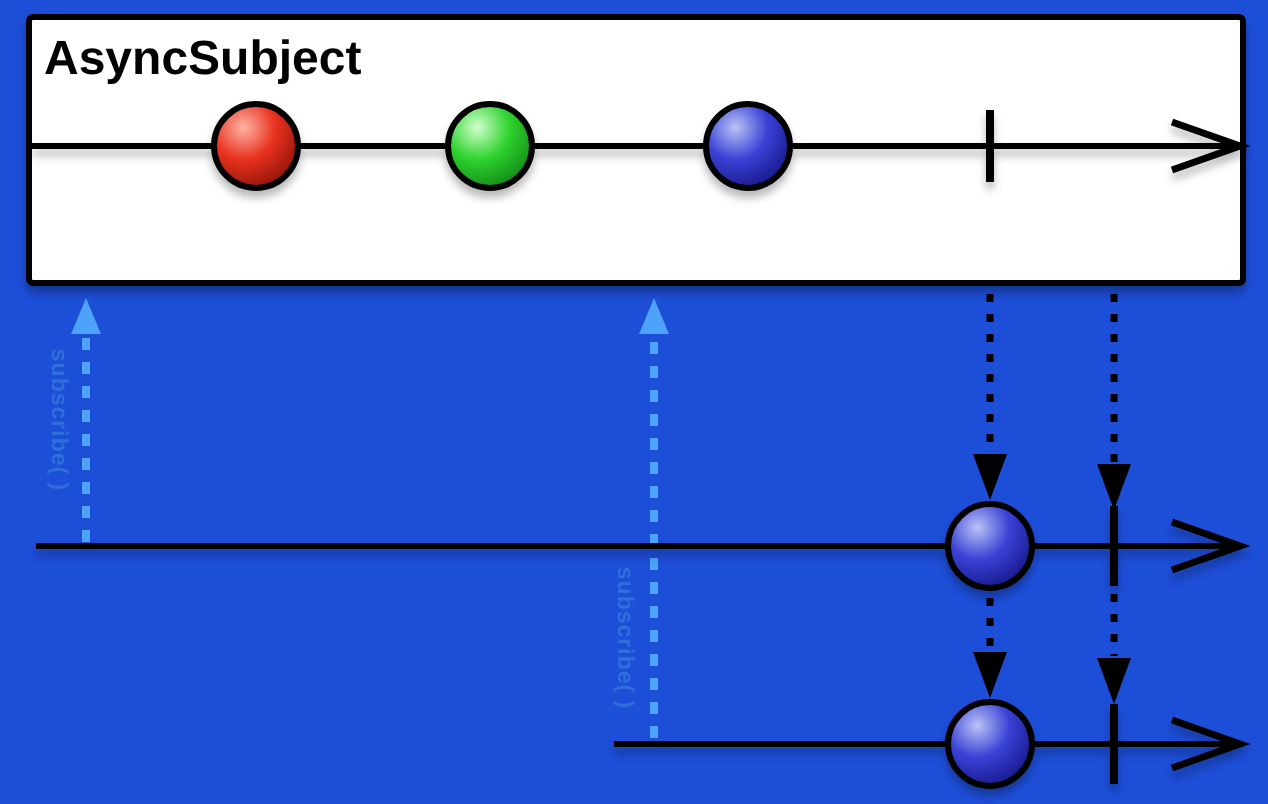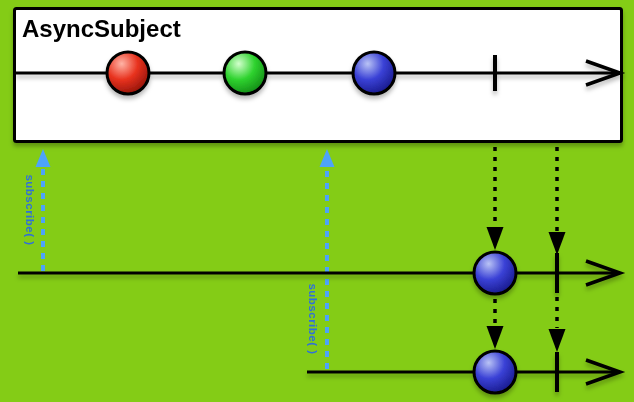--- a/index.html
+++ b/index.html
@@ -1,19 +1,19 @@
 <!DOCTYPE html>
 <html><head>
 <meta charset="utf-8">
 <style>
   html, body { margin: 0; padding: 0; background: #ffffff; }
   .stage {
     position: relative;
     width: 634px; height: 402px;
-    background: #84cc16;
+    background: #1d4ed8;
     font-family: "Liberation Sans", sans-serif;
     overflow: hidden;
   }
   svg { display: block; }
   .title-text {
     font-family: "Liberation Sans", sans-serif;
     font-weight: bold;
     font-size: 24px;
   }
   .subscribe-text {

